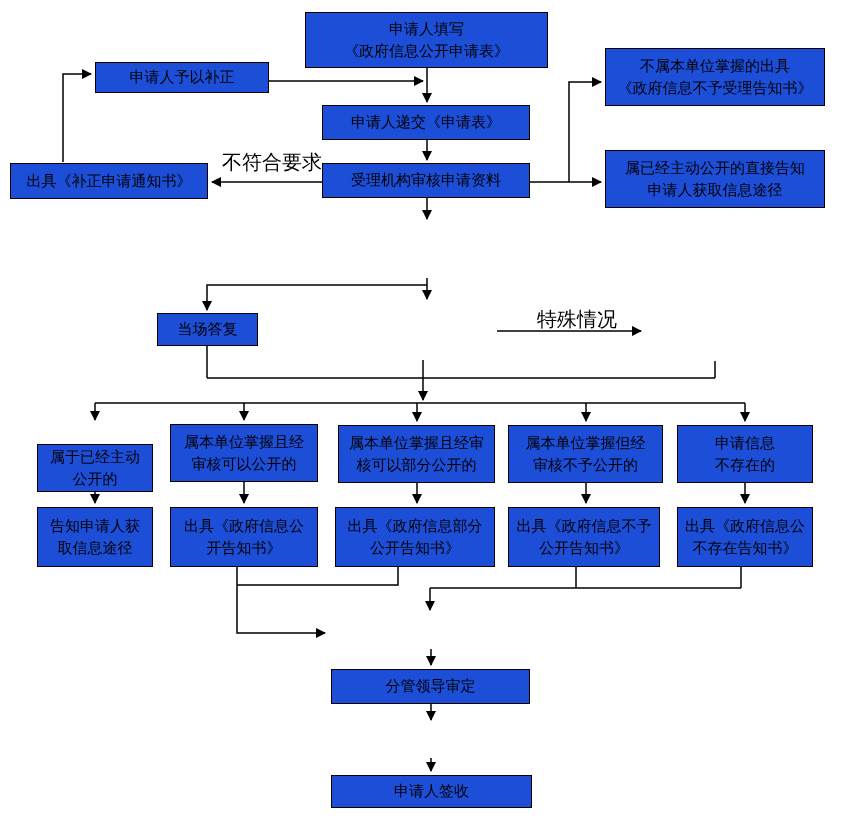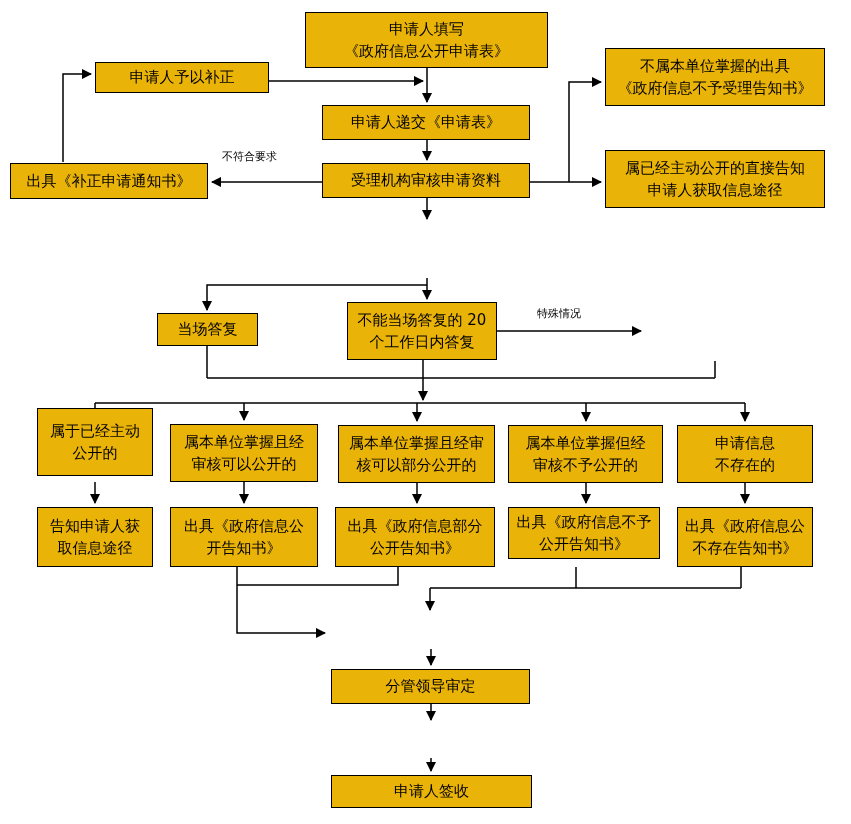--- a/index.html
+++ b/index.html
@@ -4,27 +4,27 @@
 <style>
   html,body { margin:0; padding:0; background:#ffffff; }
   .stage {
     position:relative; width:851px; height:824px;
     background:#ffffff; color:#000;
     font-family:"DejaVu Sans", sans-serif;
     overflow:hidden;
   }
   .node {
     position:absolute; box-sizing:border-box;
-    border:1px solid #000; background:#eab308;
+    border:1px solid #000; background:#1d4ed8;
     display:flex; align-items:center; justify-content:center;
     text-align:center; white-space:pre-line;
     font-size:15px; line-height:1.5; padding:10px 2px;
   }
   .edge-label {
-    position:absolute; font-size:11px; white-space:nowrap;text-align:right;
+    position:absolute; font-size:20px; white-space:nowrap;text-align:right;
   }
   svg.wires { position:absolute; left:0; top:0; pointer-events:none; }
   svg.wires path { fill:none; stroke:#000; stroke-width:1.5; }
 </style>
 </head>
 <body>
 
 <div class="stage">
 
   <svg class="wires" width="851" height="824">
@@ -91,41 +91,39 @@
 《政府信息公开申请表》</div>
   <div class="node" style="left:322px;top:105px;width:208px;height:35px">申请人递交《申请表》</div>
   <div class="node" style="left:322px;top:163px;width:208px;height:35px">受理机构审核申请资料</div>
   <div class="node" style="left:95px;top:62px;width:174px;height:31px">申请人予以补正</div>
   <div class="node" style="left:10px;top:163px;width:198px;height:36px">出具《补正申请通知书》</div>
   <div class="node" style="left:605px;top:48px;width:220px;height:58px">不属本单位掌握的出具
 《政府信息不予受理告知书》</div>
   <div class="node" style="left:605px;top:150px;width:220px;height:58px">属已经主动公开的直接告知
 申请人获取信息途径</div>
   <div class="node" style="left:157px;top:313px;width:101px;height:33px">当场答复</div>
-  <div class="node" style="left:347px;top:302px;width:150px;height:58px">不能当场答复的 20
-个工作日内答复</div>
 
-  <div class="node" style="left:37px;top:408px;width:116px;height:68px">属于已经主动
+  <div class="node" style="left:37px;top:444px;width:116px;height:48px">属于已经主动
 公开的</div>
   <div class="node" style="left:170px;top:424px;width:148px;height:58px">属本单位掌握且经
 审核可以公开的</div>
   <div class="node" style="left:338px;top:425px;width:157px;height:58px">属本单位掌握且经审
 核可以部分公开的</div>
   <div class="node" style="left:508px;top:425px;width:155px;height:58px">属本单位掌握但经
 审核不予公开的</div>
   <div class="node" style="left:677px;top:425px;width:136px;height:58px">申请信息
 不存在的</div>
 
   <div class="node" style="left:37px;top:507px;width:116px;height:60px">告知申请人获
 取信息途径</div>
   <div class="node" style="left:170px;top:507px;width:148px;height:60px">出具《政府信息公
 开告知书》</div>
   <div class="node" style="left:335px;top:507px;width:160px;height:60px">出具《政府信息部分
 公开告知书》</div>
-  <div class="node" style="left:508px;top:507px;width:152px;height:52px">出具《政府信息不予
+  <div class="node" style="left:508px;top:507px;width:152px;height:60px">出具《政府信息不予
 公开告知书》</div>
   <div class="node" style="left:677px;top:507px;width:136px;height:60px">出具《政府信息公
 不存在告知书》</div>
 
   <div class="node" style="left:331px;top:669px;width:199px;height:35px">分管领导审定</div>
   <div class="node" style="left:331px;top:775px;width:201px;height:33px">申请人签收</div>
 
   <span class="edge-label" style="left:222px;top:149px">不符合要求</span>
   <span class="edge-label" style="left:537px;top:306px">特殊情况</span>
 

